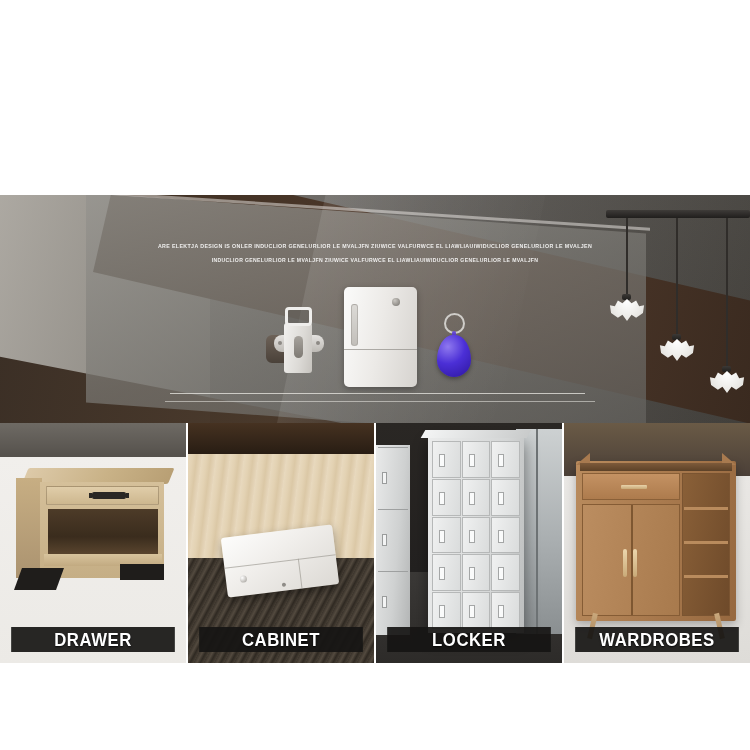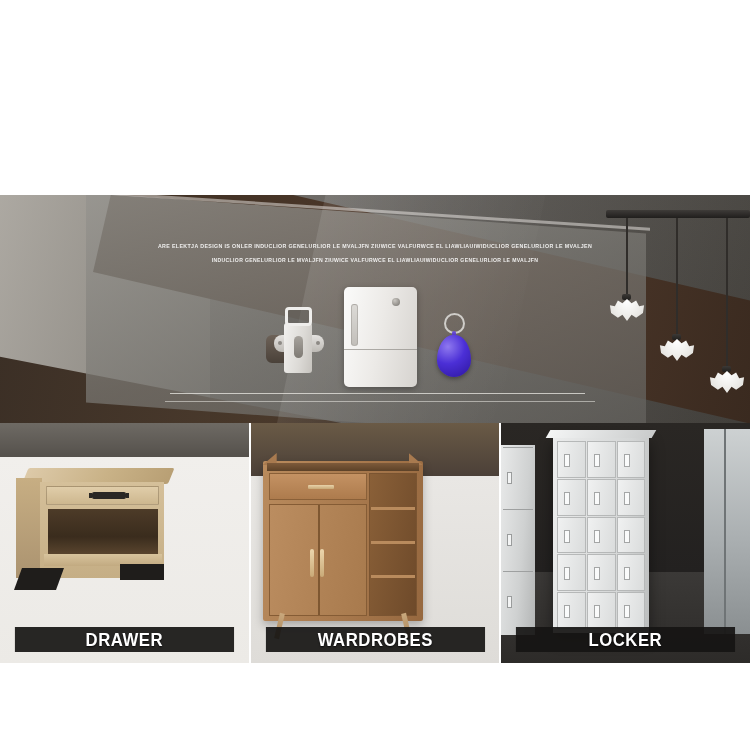--- a/index.html
+++ b/index.html
@@ -509,20 +509,74 @@
           <div class="ns-shelf"></div>
           <div class="ns-drawer"></div>
           <div class="ns-handle"></div>
           <div class="ns-base-l"></div>
           <div class="ns-base-r"></div>
         </div>
       </div>
       <div class="thumb-label">DRAWER</div>
     </div>
 
+    <div class="thumb">
+      <div class="thumb-photo sc-cabinet">
+        <div class="cab-wall"></div>
+        <div class="cab-wood"></div>
+        <div class="cab-floor"></div>
+        <div class="cab-lock">
+          <div class="line"></div>
+          <div class="vline"></div>
+          <div class="dot"></div>
+          <div class="dot2"></div>
+        </div>
+      </div>
+      <div class="thumb-label">CABINET</div>
+    </div>
+
+    <div class="thumb">
+      <div class="thumb-photo sc-locker">
+        <div class="lk-right-wall">
+          <div class="mull"></div>
+        </div>
+        <div class="lk-narrow">
+          <div class="d d1">
+              <div class="h"></div>
+            </div>
+          <div class="d d2">
+              <div class="h"></div>
+            </div>
+          <div class="d d3">
+              <div class="h"></div>
+            </div>
+        </div>
+        <div class="lk-main">
+          <div class="top"></div>
+          <div class="lk-grid">
+            <div class="lk-cell"></div>
+            <div class="lk-cell"></div>
+            <div class="lk-cell"></div>
+            <div class="lk-cell"></div>
+            <div class="lk-cell"></div>
+            <div class="lk-cell"></div>
+            <div class="lk-cell"></div>
+            <div class="lk-cell"></div>
+            <div class="lk-cell"></div>
+            <div class="lk-cell"></div>
+            <div class="lk-cell"></div>
+            <div class="lk-cell"></div>
+            <div class="lk-cell"></div>
+            <div class="lk-cell"></div>
+            <div class="lk-cell"></div>
+          </div>
+        </div>
+      </div>
+      <div class="thumb-label">LOCKER</div>
+    </div>
 
     <div class="thumb">
       <div class="thumb-photo sc-wardrobe">
         <div class="wd-unit">
           <div class="wd-lip-l"></div>
           <div class="wd-lip-r"></div>
           <div class="wd-top"></div>
           <div class="wd-drawer">
             <div class="hdl"></div>
           </div>
@@ -536,55 +590,15 @@
             <div class="sh s2"></div>
             <div class="sh s3"></div>
           </div>
           <div class="wd-leg wd-leg-l"></div>
           <div class="wd-leg wd-leg-r"></div>
         </div>
       </div>
       <div class="thumb-label">WARDROBES</div>
     </div>
 
-    <div class="thumb">
-      <div class="thumb-photo sc-locker">
-        <div class="lk-right-wall">
-          <div class="mull"></div>
-        </div>
-        <div class="lk-narrow">
-          <div class="d d1">
-              <div class="h"></div>
-            </div>
-          <div class="d d2">
-              <div class="h"></div>
-            </div>
-          <div class="d d3">
-              <div class="h"></div>
-            </div>
-        </div>
-        <div class="lk-main">
-          <div class="top"></div>
-          <div class="lk-grid">
-            <div class="lk-cell"></div>
-            <div class="lk-cell"></div>
-            <div class="lk-cell"></div>
-            <div class="lk-cell"></div>
-            <div class="lk-cell"></div>
-            <div class="lk-cell"></div>
-            <div class="lk-cell"></div>
-            <div class="lk-cell"></div>
-            <div class="lk-cell"></div>
-            <div class="lk-cell"></div>
-            <div class="lk-cell"></div>
-            <div class="lk-cell"></div>
-            <div class="lk-cell"></div>
-            <div class="lk-cell"></div>
-            <div class="lk-cell"></div>
-          </div>
-        </div>
-      </div>
-      <div class="thumb-label">LOCKER</div>
-    </div>
-
   </div>
 
 </div>
 
 </body></html>

